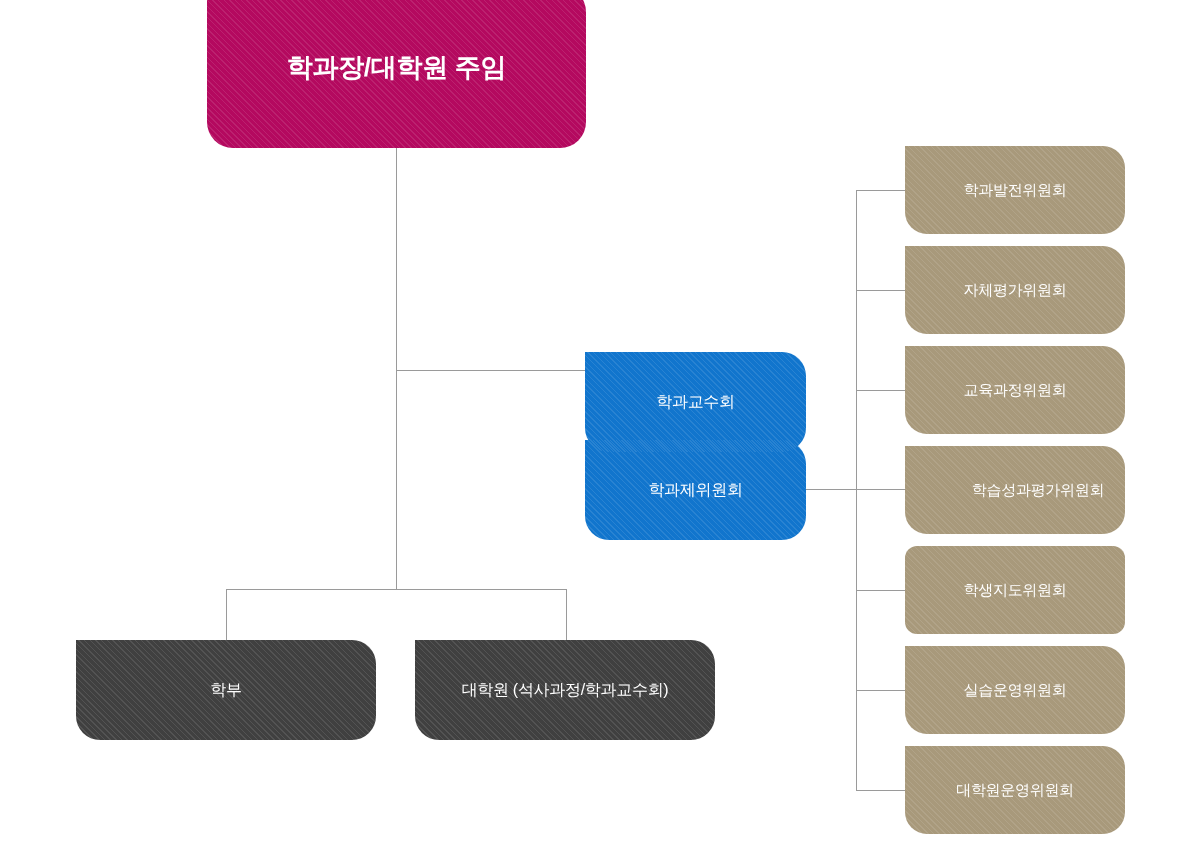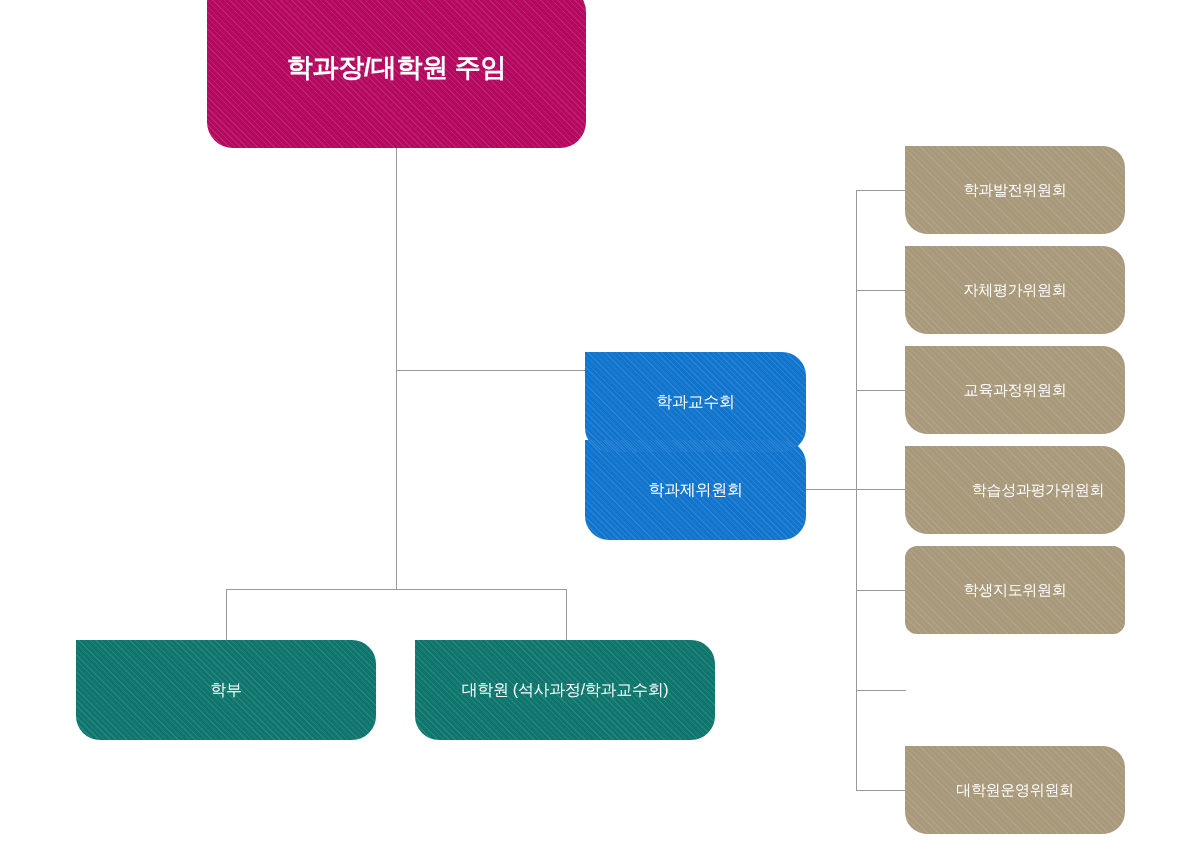--- a/index.html
+++ b/index.html
@@ -84,21 +84,21 @@
     background-color: #1175cd;
     border-radius: 0 24px 24px 24px;
     font-size: 16px;
   }
   .node-blue-1 { top: 336px; margin-top: 16px; }
   .node-blue-2 { top: 440px; }
 
   .node-orange {
     top: 640px;
     height: 100px;
-    background-color: #0f766e;
+    background-color: #404040;
     border-radius: 0 24px 24px 24px;
     font-size: 16px;
   }
   .node-orange-1 { left: 76px;  width: 300px; }
   .node-orange-2 { left: 415px; width: 300px; }
 
   .node-committee {
     left: 905px;
     width: 220px;
     height: 88px;
@@ -160,17 +160,20 @@
   </div>
   <div class="node node-committee" style="top:346px;">
     <span class="node-label">교육과정위원회</span>
   </div>
   <div class="node node-committee" style="top:446px;padding-left:46px;">
     <span class="node-label">학습성과평가위원회</span>
   </div>
   <div class="node node-committee" style="top:546px;border-radius:12px;">
     <span class="node-label">학생지도위원회</span>
   </div>
+  <div class="node node-committee" style="top:646px;">
+    <span class="node-label">실습운영위원회</span>
+  </div>
   <div class="node node-committee" style="top:746px;">
     <span class="node-label">대학원운영위원회</span>
   </div>
 
 </div>
 
 </body></html>

